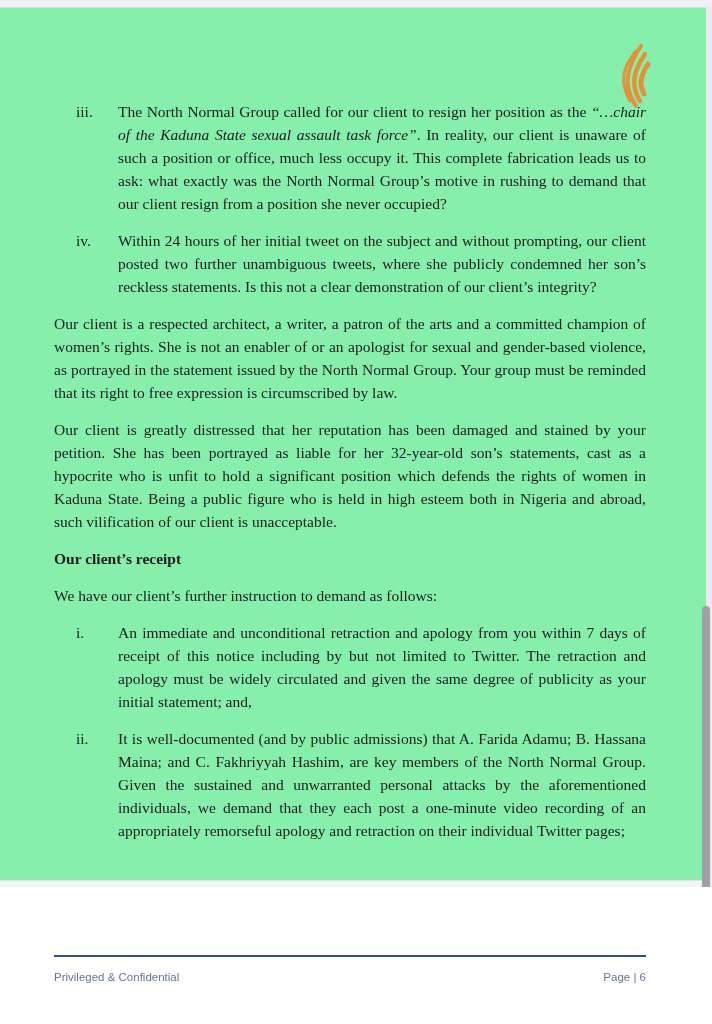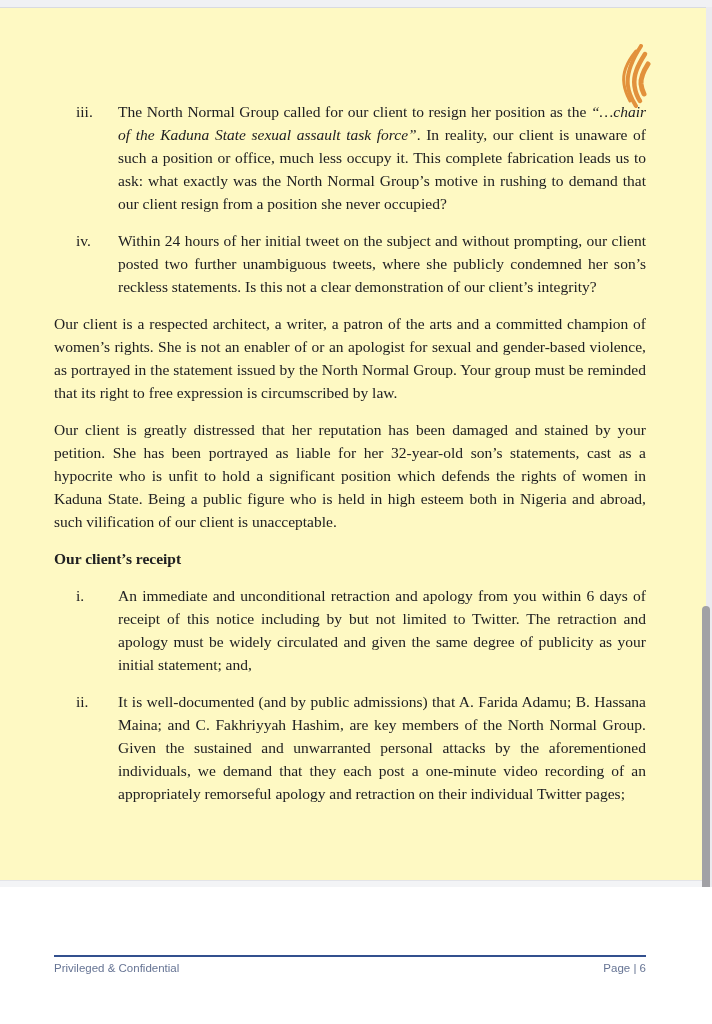--- a/index.html
+++ b/index.html
@@ -7,21 +7,21 @@
     padding: 0;
     width: 712px;
     height: 1024px;
     overflow: hidden;
     background: #ffffff;
   }
   .viewer {
     position: relative;
     width: 712px;
     height: 887px;
-    background: #fef9c3;
+    background: #86efac;
   }
   .top-band {
     position: absolute;
     top: 0; left: 0; right: 0;
     height: 7px;
     background: #f0f1f4;
     border-bottom: 1px solid #d9dbe0;
     z-index: 3;
   }
   .bottom-band {
@@ -82,21 +82,21 @@
   .heading {
     font-weight: bold;
     text-align: left;
   }
   .footer {
     position: absolute;
     left: 54px;
     right: 66px;
     top: 955px;
     border-top: 2px solid #33508e;
-    padding-top: 5px;
+    padding-top: 14px;
     display: flex;
     justify-content: space-between;
     font-family: "Liberation Sans", sans-serif;
     font-size: 11.5px;
     color: #667494;
     z-index: 2;
   }
 </style>
 </head>
 <body>
@@ -125,24 +125,25 @@
       <span class="li-marker">iv.</span>
       <span>Within 24 hours of her initial tweet on the subject and without prompting, our client posted two further unambiguous tweets, where she publicly condemned her son’s reckless statements. Is this not a clear demonstration of our client’s integrity?</span>
     </div>
 
     <p class="block">Our client is a respected architect, a writer, a patron of the arts and a committed champion of women’s rights. She is not an enabler of or an apologist for sexual and gender-based violence, as portrayed in the statement issued by the North Normal Group. Your group must be reminded that its right to free expression is circumscribed by law.</p>
 
     <p class="block">Our client is greatly distressed that her reputation has been damaged and stained by your petition. She has been portrayed as liable for her 32-year-old son’s statements, cast as a hypocrite who is unfit to hold a significant position which defends the rights of women in Kaduna State.  Being a public figure who is held in high esteem both in Nigeria and abroad, such vilification of our client is unacceptable.</p>
 
     <p class="block heading">Our client’s receipt</p>
 
+    <p class="block">We have our client’s further instruction to demand as follows:</p>
 
     <div class="block li-item">
       <span class="li-marker">i.</span>
-      <span>An immediate and unconditional retraction and apology from you within 6 days of receipt of this notice including by but not limited to Twitter. The retraction and apology must be widely circulated and given the same degree of publicity as your initial statement; and,</span>
+      <span>An immediate and unconditional retraction and apology from you within 7 days of receipt of this notice including by but not limited to Twitter. The retraction and apology must be widely circulated and given the same degree of publicity as your initial statement; and,</span>
     </div>
 
     <div class="block li-item">
       <span class="li-marker">ii.</span>
       <span>It is well-documented (and by public admissions) that A. Farida Adamu; B. Hassana Maina; and C. Fakhriyyah Hashim, are key members of the North Normal Group. Given the sustained and unwarranted personal attacks by the aforementioned individuals, we demand that they each post a one-minute video recording of an appropriately remorseful apology and retraction on their individual Twitter pages;</span>
     </div>
 
   </div>
 
   <div class="footer">

